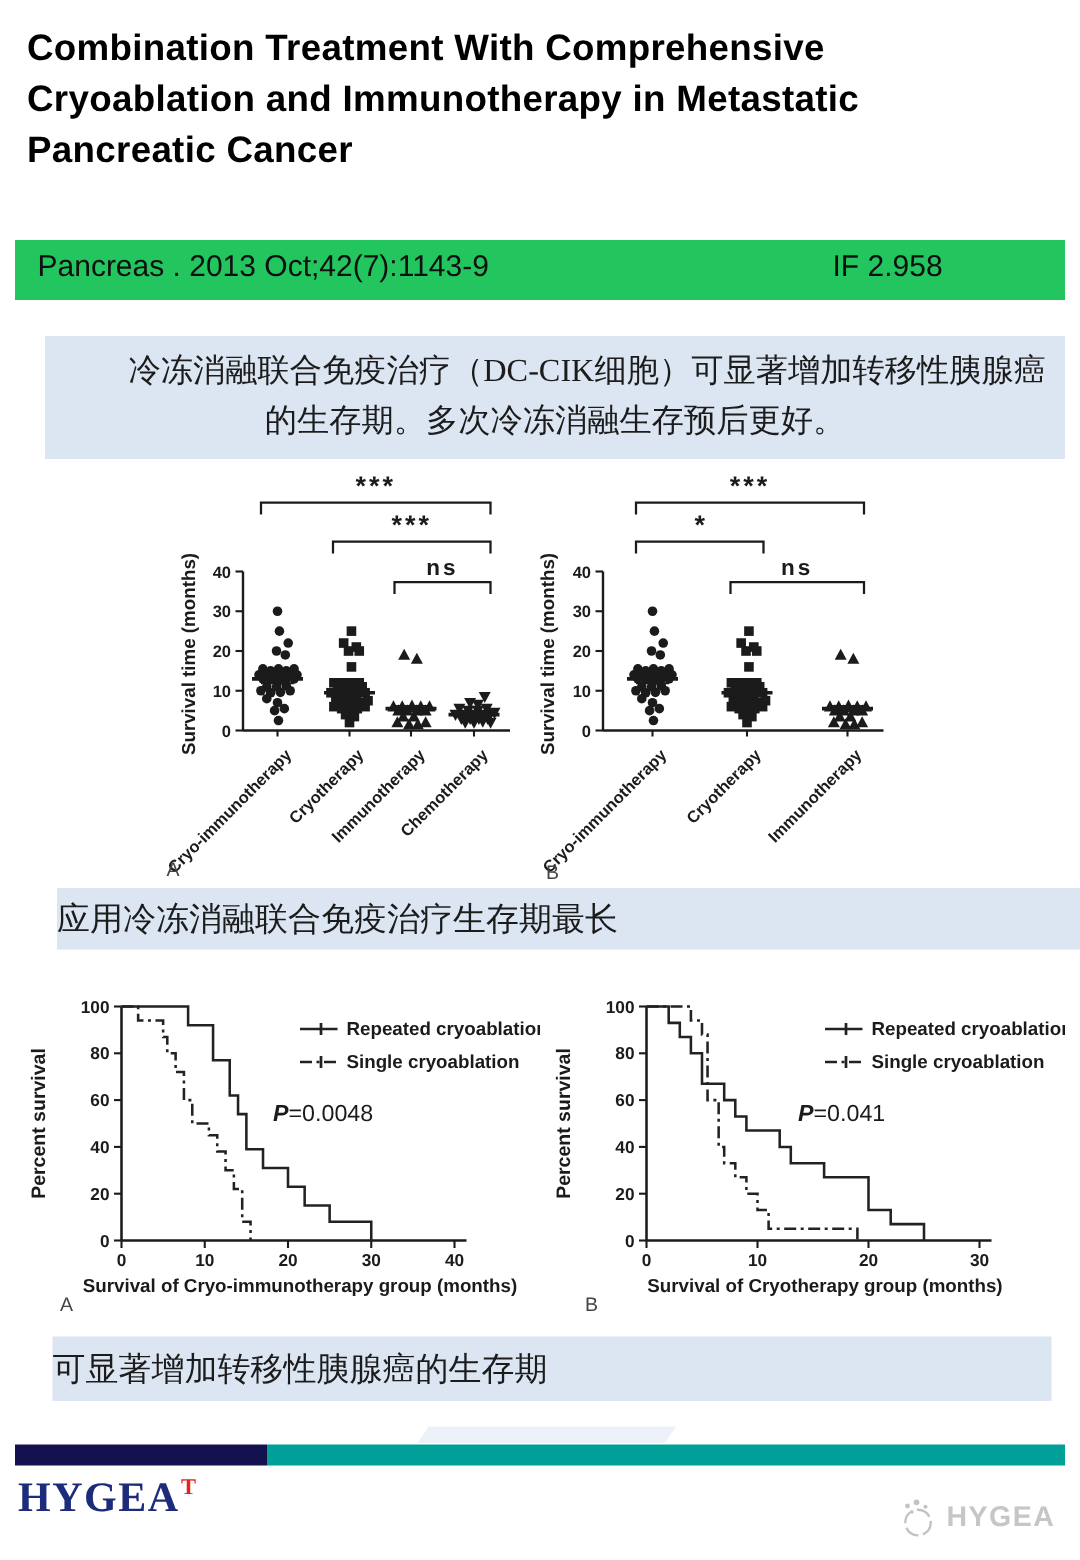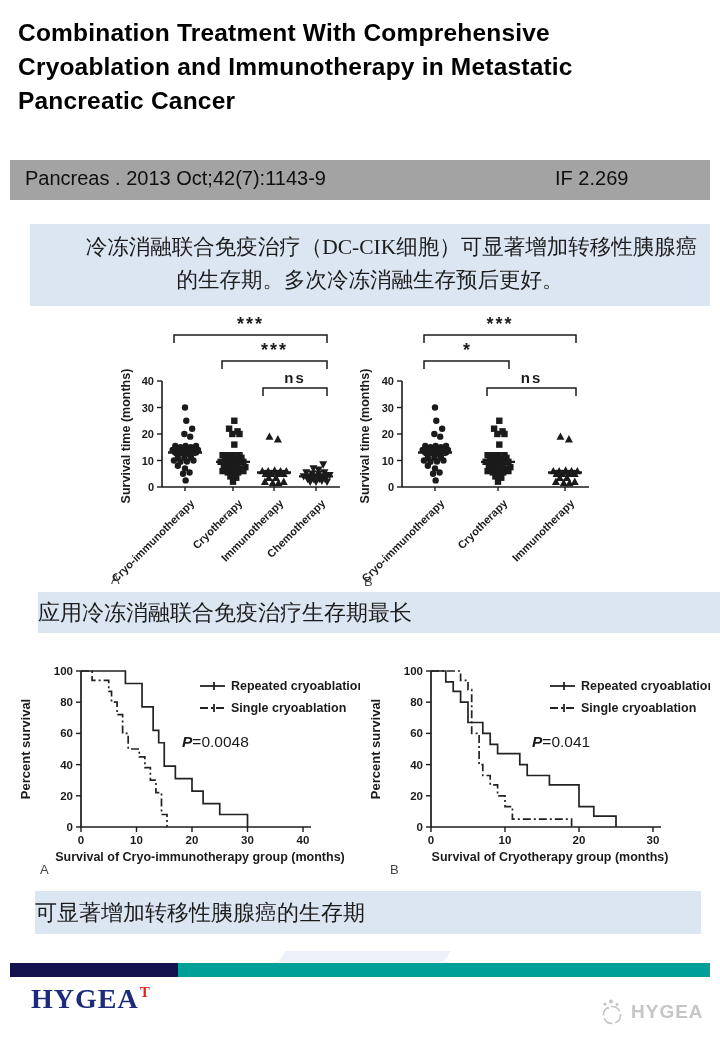--- a/index.html
+++ b/index.html
@@ -1,54 +1,54 @@
 <!DOCTYPE html>
 <html><head>
 <meta charset="utf-8">
 <style>
   html,body{margin:0;padding:0;background:#fff;}
   .slide{position:relative;width:720px;height:1040px;background:#ffffff;overflow:hidden;
          font-family:"Liberation Sans",sans-serif;color:#000;}
   .title{position:absolute;top:16px;left:18px;width:672px;font-size:24.5px;font-weight:bold;
          line-height:1.38;color:#000;letter-spacing:0.2px;}
-  .citation{position:absolute;top:160px;left:10px;width:700px;height:40px;background:#a3a3a3;
+  .citation{position:absolute;top:160px;left:10px;width:700px;height:40px;background:#22c55e;
             font-size:20px;color:#101010;}
   .citation .ref{position:absolute;left:15px;top:7px;}
   .citation .if{position:absolute;left:545px;top:7px;}
   .summary{position:absolute;top:224px;left:30px;width:680px;height:82px;background:#dce6f2;
            font-family:"Liberation Serif",serif;font-size:21.5px;color:#1c1c1c;
            line-height:1.55;box-sizing:border-box;padding:7px 10px 0 10px;text-indent:2em;text-align:center;}
   .figure1{position:absolute;top:308px;left:10px;width:700px;height:286px;display:flex;}
   .figure2{position:absolute;top:654px;left:10px;width:700px;height:234px;display:flex;}
   .capbar{position:absolute;background:#dce6f2;
           font-family:"Liberation Serif",serif;font-size:22px;color:#1c1c1c;}
   .cap1{top:592px;left:38px;width:682px;height:41px;line-height:41px;}
   .cap2{top:891px;left:35px;width:666px;height:43px;line-height:43px;}
   .bar-navy{position:absolute;top:963px;left:10px;width:168px;height:14px;background:#13114e;}
   .bar-teal{position:absolute;top:963px;left:178px;width:532px;height:14px;background:#00a098;}
   .bar-accent{position:absolute;top:951px;left:282px;width:165px;height:11px;background:#e9eff8;
               transform:skewX(-35deg);opacity:.85;}
   .logo{position:absolute;top:983px;left:12px;font-family:"Liberation Serif",serif;
-        font-weight:bold;font-size:28px;color:#1c2b7a;letter-spacing:1px;margin-left:19px;}
+        font-weight:bold;font-size:28px;color:#1c2b7a;letter-spacing:1px;}
   .logo .mark{font-size:15px;color:#e8231a;vertical-align:11px;margin-left:1px;font-weight:bold;}
   .watermark{position:absolute;top:997px;left:598px;display:flex;align-items:center;gap:5px;
              color:#c3c3c3;}
   .watermark .wm-text{font-size:19px;letter-spacing:1px;font-weight:bold;color:#c6c6c6;}
   svg text{font-family:"Liberation Sans",sans-serif;}
 </style>
 </head>
 <body>
 
 <div class="slide">
 
   <h1 class="title" style="margin:0">Combination Treatment With Comprehensive Cryoablation and Immunotherapy in Metastatic Pancreatic Cancer</h1>
 
   <div class="citation">
     <span class="ref">Pancreas . 2013 Oct;42(7):1143-9</span>
-    <span class="if">IF 2.269</span>
+    <span class="if">IF 2.958</span>
   </div>
 
   <div class="summary">冷冻消融联合免疫治疗（DC-CIK细胞）可显著增加转移性胰腺癌的生存期。多次冷冻消融生存预后更好。</div>
 
   <div class="figure1">
     <svg width="350" height="286" viewBox="0 0 350 286">
         <line x1="152" y1="73" x2="152" y2="179" stroke="#1b1b1b" stroke-width="1.6"></line>
         <line x1="147" y1="179" x2="152" y2="179" stroke="#1b1b1b" stroke-width="1.4"></line>
         <text x="144" y="183" text-anchor="end" font-size="11" font-weight="bold" fill="#1b1b1b">0</text>
         <line x1="147" y1="152.5" x2="152" y2="152.5" stroke="#1b1b1b" stroke-width="1.4"></line>

